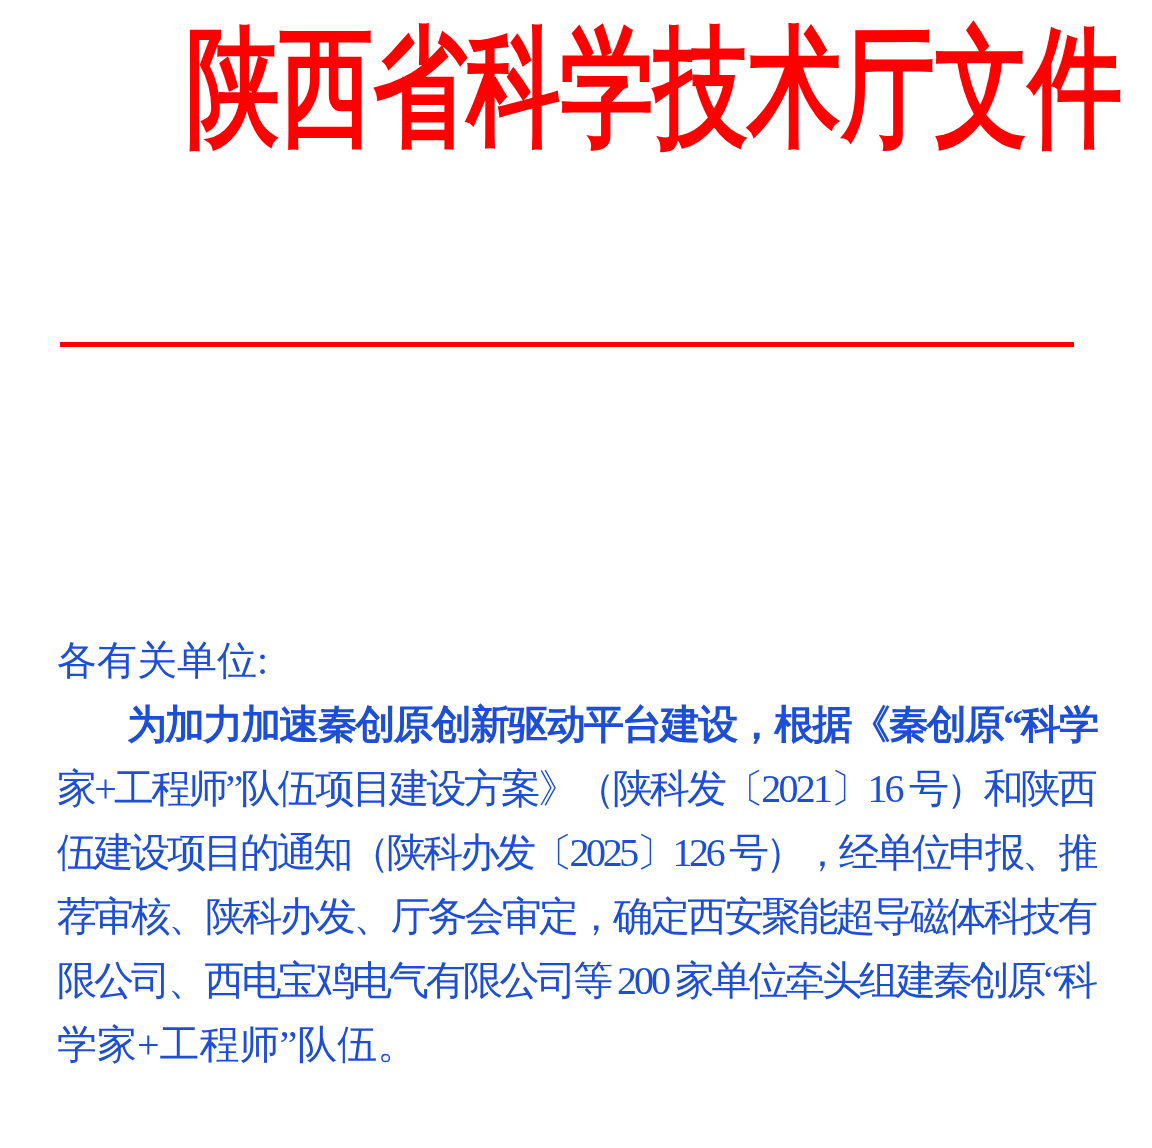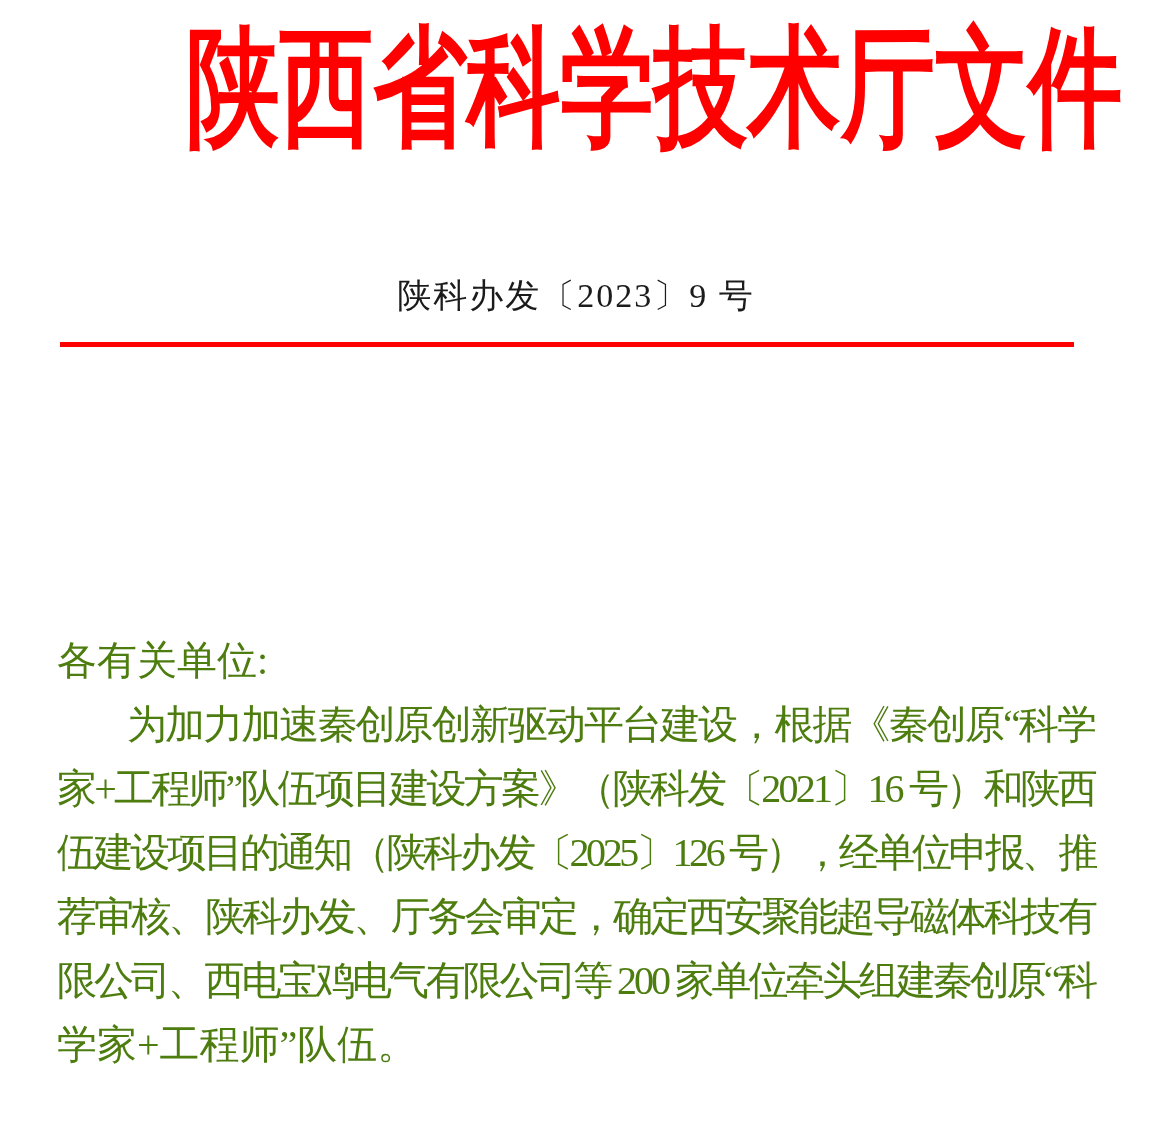--- a/index.html
+++ b/index.html
@@ -59,21 +59,21 @@
     color: #090909;
   }
   
   .bodytext {
     position: absolute;
     top: 629px;
     left: 57px;
     width: 1038px;
     font-size: 40px;
     line-height: 64px;
-    color: #4d7c0f;
+    color: #1d4ed8;
   }
   .salutation {
     height: 64px;
     line-height: 64px;
     white-space: nowrap;
   }
   .jline, .line-last {
     height: 64px;
     line-height: 64px;
     overflow: visible;
@@ -86,30 +86,29 @@
 </style>
 </head>
 <body>
 
 <div class="page">
 
   <div class="header-wrap">
     <span class="hdr fit-scale" style="transform: scaleX(0.72);">陕西省科学技术厅文件</span>
   </div>
 
-  <div class="docnum">陕科办发〔2023〕9 号</div>
 
   <div class="redline"></div>
 
 
   <div class="bodytext">
     <div class="salutation">各有关单位:</div>
 
     <div class="jline indent">
-      <span style="letter-spacing: -1.91406px;">为加力加速秦创原创新驱动平台建设，根据《秦创原“科学</span>
+      <span style="letter-spacing: -1.91406px; font-weight: bold;">为加力加速秦创原创新驱动平台建设，根据《秦创原“科学</span>
     </div>
     <div class="jline">
       <span style="letter-spacing: -2.79735px;">家+工程师”队伍项目建设方案》（陕科发〔2021〕16 号）和陕西</span>
     </div>
     <div class="jline">
       <span style="letter-spacing: -3.39394px;">伍建设项目的通知（陕科办发〔2025〕126 号），经单位申报、推</span>
     </div>
     <div class="jline">
       <span style="letter-spacing: -2.92857px;">荐审核、陕科办发、厅务会审定，确定西安聚能超导磁体科技有</span>
     </div>

